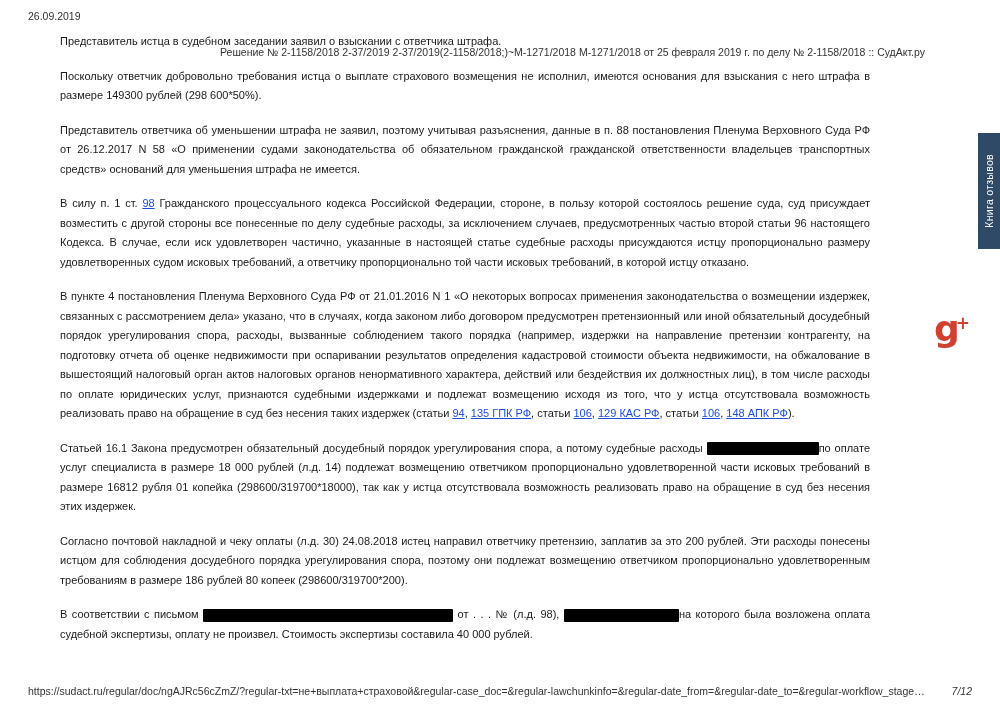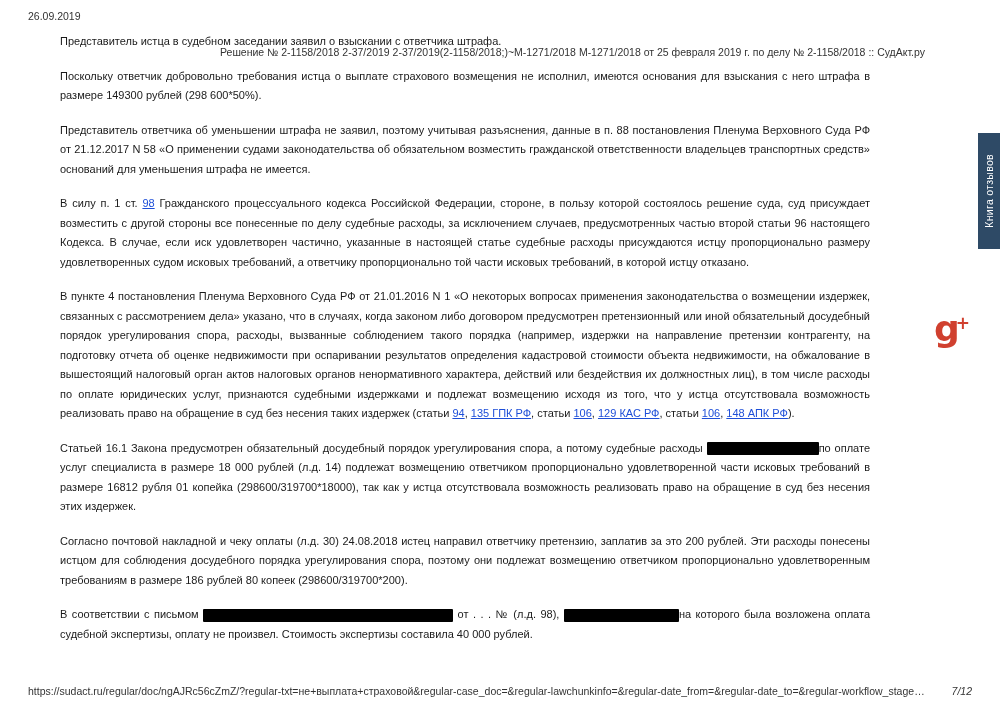--- a/index.html
+++ b/index.html
@@ -169,21 +169,21 @@
 
     <p>
       <span>Представитель истца в судебном заседании заявил о взыскании с ответчика штрафа.</span>
     </p>
 
     <p>
       <span>Поскольку ответчик добровольно требования истца о </span><b>выплате страхового</b><span> возмещения не исполнил, имеются основания для взыскания с него штрафа в размере 149300 рублей (298 600*50%).</span>
     </p>
 
     <p>
-      <span>Представитель ответчика об уменьшении штрафа не заявил, поэтому учитывая разъяснения, данные в п. 88 постановления Пленума Верховного Суда РФ от 21.12.2017 N 58 «О применении судами законодательства об обязательном </span><b>возместить</b><span> гражданской ответственности владельцев транспортных средств» оснований для уменьшения штрафа не имеется.</span>
+      <span>Представитель ответчика об уменьшении штрафа не заявил, поэтому учитывая разъяснения, данные в п. 88 постановления Пленума Верховного Суда РФ от 26.12.2017 N 58 «О применении судами законодательства об обязательном </span><b>гражданской</b><span> гражданской ответственности владельцев транспортных средств» оснований для уменьшения штрафа не имеется.</span>
     </p>
 
     <p>
       <span>В силу п. 1 ст. </span><a class="lnk">98</a><span> Гражданского процессуального кодекса Российской Федерации, стороне, в пользу которой состоялось решение суда, суд присуждает возместить с другой стороны все понесенные по делу судебные расходы, за исключением случаев, предусмотренных частью второй статьи 96 настоящего Кодекса. В случае, если иск удовлетворен частично, указанные в настоящей статье судебные расходы присуждаются истцу пропорционально размеру удовлетворенных судом исковых требований, а ответчику пропорционально той части исковых требований, в которой истцу отказано.</span>
     </p>
 
     <p>
       <span>В пункте 4 постановления Пленума Верховного Суда РФ от 21.01.2016 N 1 «О некоторых вопросах применения законодательства о возмещении издержек, связанных с рассмотрением дела» указано, что в случаях, когда законом либо договором предусмотрен претензионный или иной обязательный досудебный порядок урегулирования спора, расходы, вызванные соблюдением такого порядка (например, издержки на направление претензии контрагенту, на подготовку отчета об оценке недвижимости при оспаривании результатов определения кадастровой стоимости объекта недвижимости, на обжалование в вышестоящий налоговый орган актов налоговых органов ненормативного характера, действий или бездействия их должностных лиц), в том числе расходы по </span><b>оплате</b><span> юридических услуг, признаются судебными издержками и подлежат возмещению исходя из того, что у истца отсутствовала возможность реализовать право на обращение в суд без несения таких издержек (статьи </span><a class="lnk">94</a><span>, </span><a class="lnk">135 ГПК РФ</a><span>, статьи </span><a class="lnk">106</a><span>, </span><a class="lnk">129 КАС РФ</a><span>, статьи </span><a class="lnk">106</a><span>, </span><a class="lnk">148 АПК РФ</a><span>).</span>
     </p>
 

